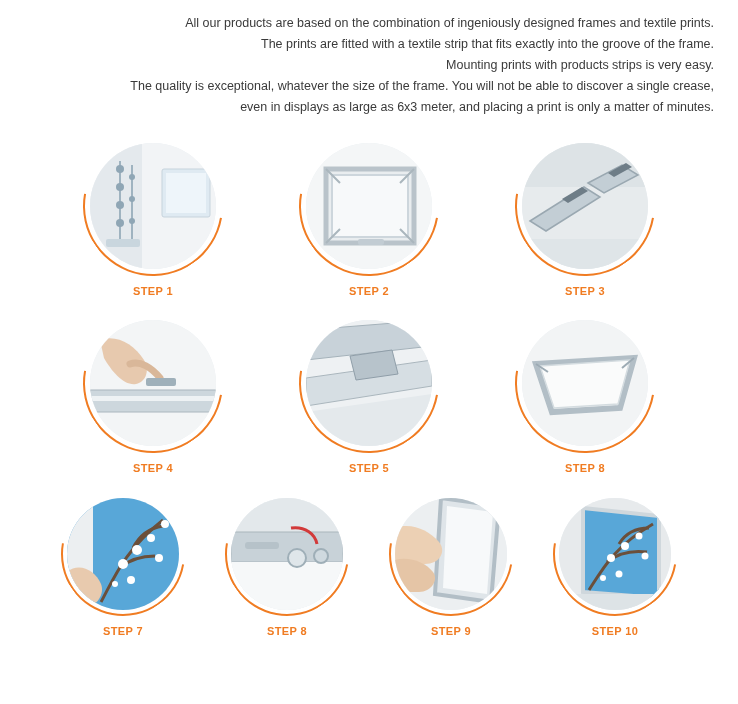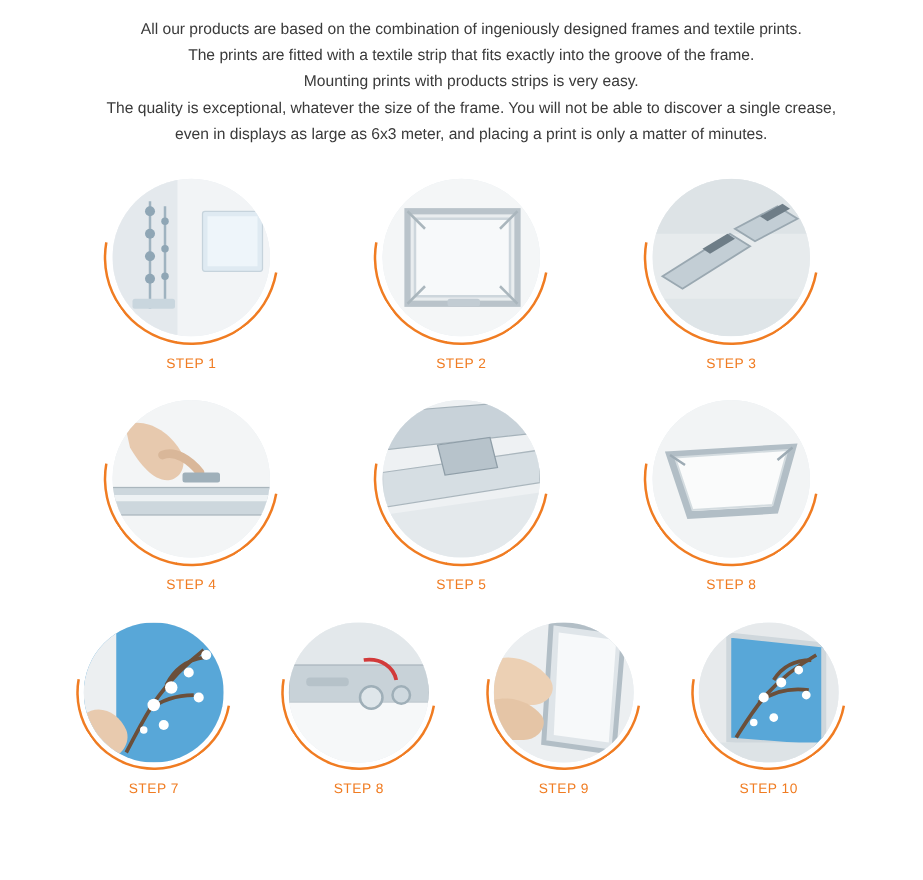--- a/index.html
+++ b/index.html
@@ -12,21 +12,21 @@
   .page {
     position: relative;
     width: 738px; height: 704px;
     overflow: hidden;
     background: #ffffff;
   }
 
   
   .intro {
     padding: 14px 24px 0 24px;
-    text-align: center;
+    text-align: right;
     margin-left: 16px;
   }
   .intro p {
     margin: 0 0 3px 0;
     font-size: 12.5px;
     line-height: 18px;
     color: #3a3a3a;
   }
 
   
@@ -73,21 +73,21 @@
   }
   .thumb-wrap-sm .thumb {
     left: 6px; top: 6px;
     width: 112px; height: 112px;
   }
   .thumb svg { display: block; width: 100%; height: 100%; }
 
   .step-label {
     margin-top: 9px;
     font-size: 11px;
-    font-weight: normal;
+    font-weight: bold;
     letter-spacing: 0.4px;
     color: #f07c22;
     text-align: center;
   }
 </style>
 </head>
 <body>
 
 <div class="page">
 

